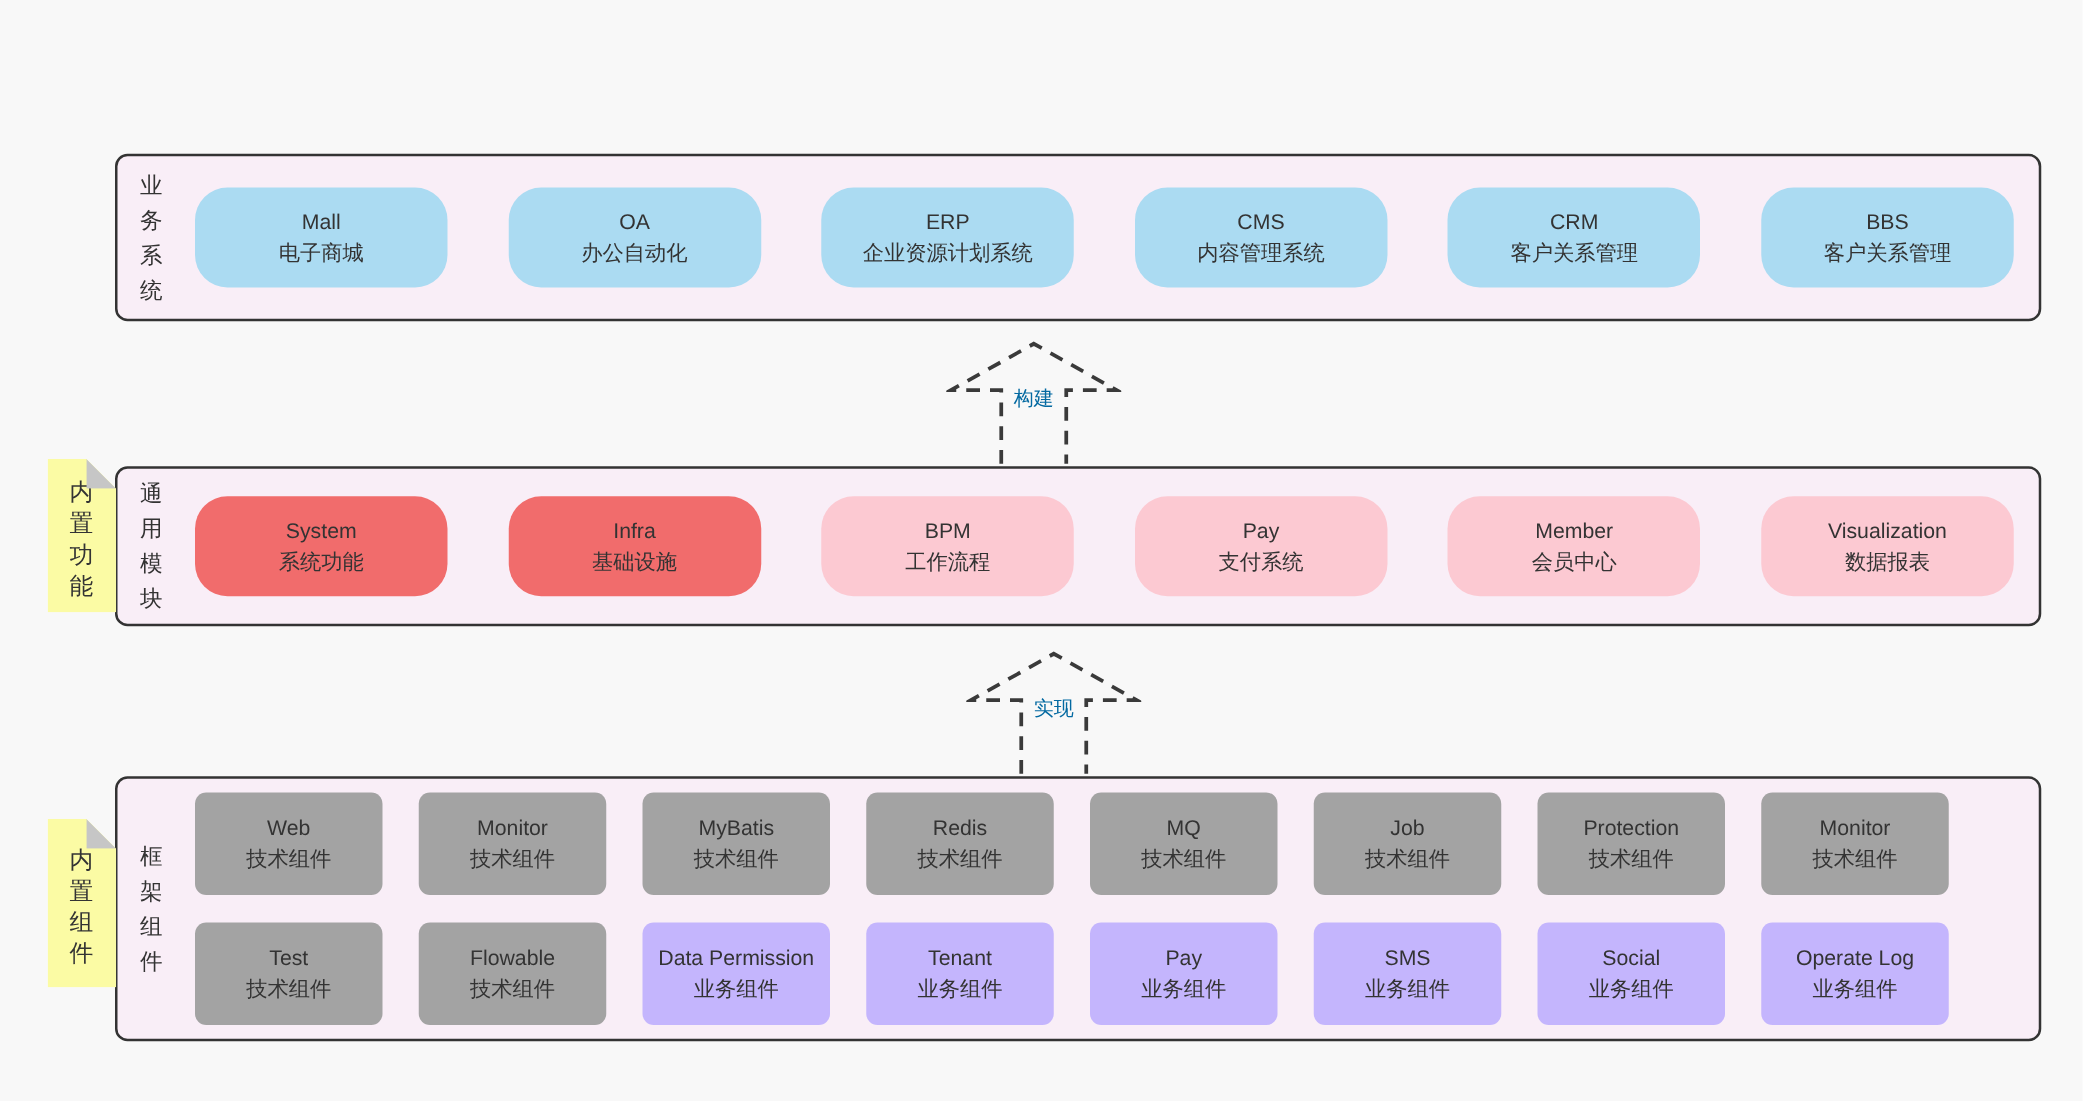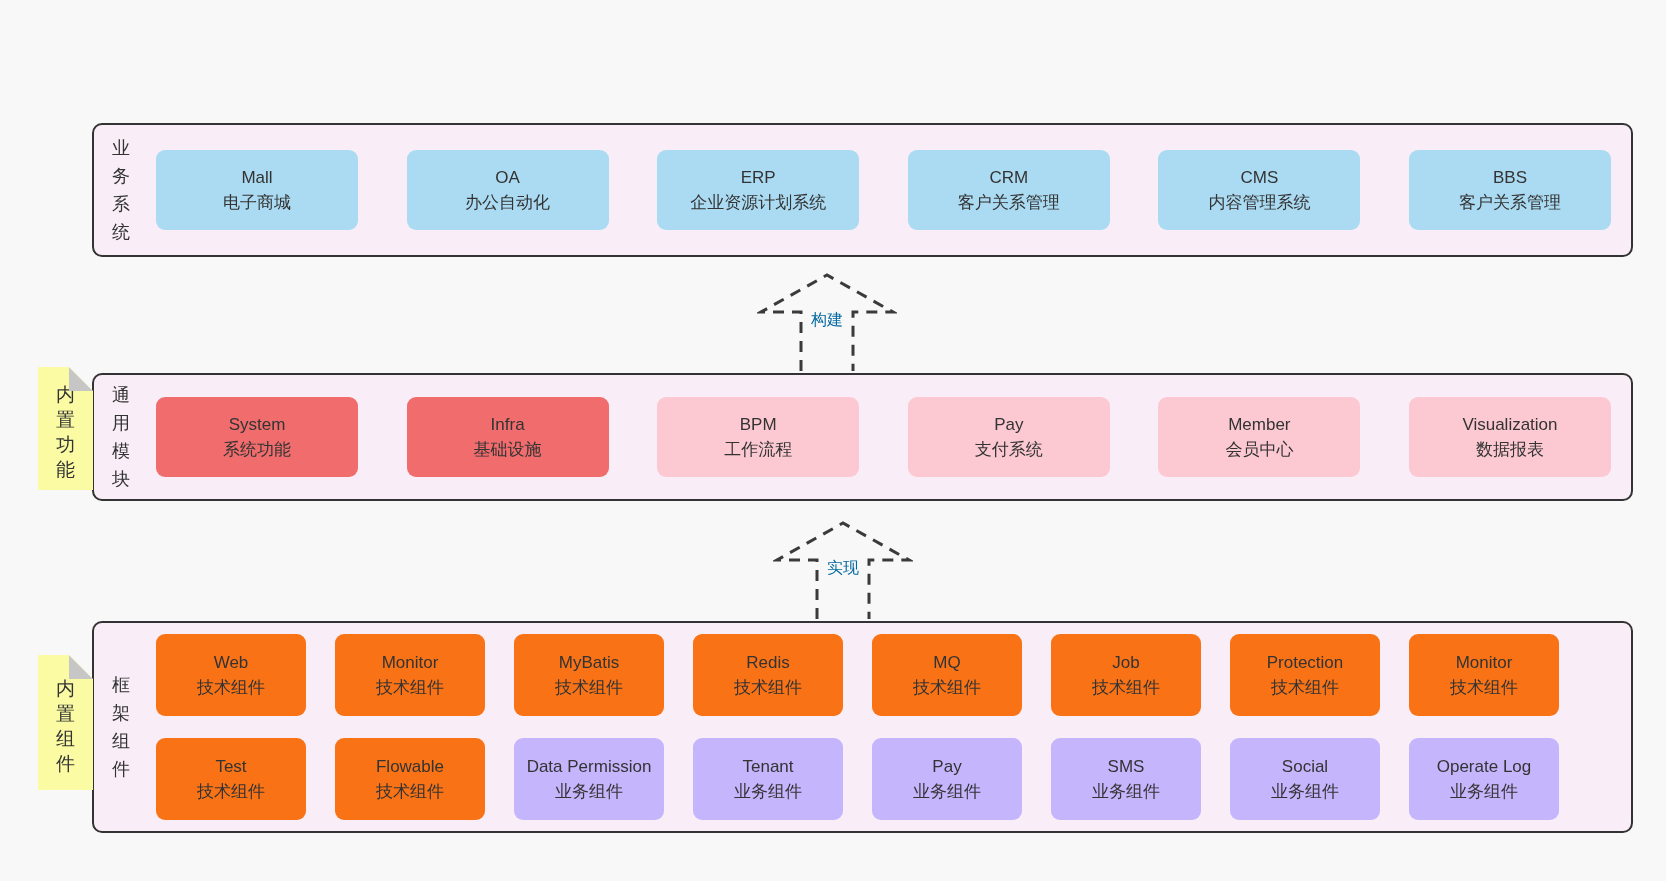--- a/index.html
+++ b/index.html
@@ -21,40 +21,40 @@
     text-align:center;word-break:break-all;color:#333;
   }
   .rows{flex:1;margin-left:21px;margin-right:20px;display:flex;flex-direction:column;gap:22px;}
   .band-3 .rows{margin-right:72px;}
   .row{display:flex;justify-content:space-between;}
   .box{
     box-sizing:border-box;border-radius:9px;padding:4px 12px;
     display:flex;flex-direction:column;align-items:center;justify-content:center;
     text-align:center;font-size:17px;line-height:25px;color:#333;
   }
-  .w200{width:202px;height:80px;}
+  .w200{width:202px;height:80px;border-radius:26px;}
   .w150{width:150px;height:82px;}
   .c-blue{background:#abdbf2;}
   .c-red{background:#f16c6c;}
   .c-pink{background:#fcc9d2;}
-  .c-green{background:#f97316;}
+  .c-green{background:#a3a3a3;}
   .c-lgreen{background:#c4b5fd;}
   .sticky{
     position:absolute;left:38px;width:55px;background:#fbfba4;
     clip-path:polygon(0 0,calc(100% - 24px) 0,100% 24px,100% 100%,0 100%);
     display:flex;align-items:center;justify-content:center;
   }
   .sticky-1{top:367px;height:123px;}
   .sticky-2{top:655px;height:135px;}
   .sticky::after{
     content:"";position:absolute;top:0;right:0;width:24px;height:24px;
     background:#c6c6c6;clip-path:polygon(0 0,100% 100%,0 100%);
   }
   .sticky-text{
-    width:20px;font-size:19px;line-height:25px;text-align:center;
+    width:20px;font-size:19px;line-height:25px;text-align:left;
     word-break:break-all;color:#333;margin-top:6px;
   }
   .arrow{position:absolute;width:140px;height:104px;}
   .arrow-1{left:757px;top:269px;}
   .arrow-2{left:773px;top:517px;}
   .arrow svg{display:block;width:100%;height:100%;}
   .arrow-label{
     position:absolute;left:50%;top:40px;transform:translateX(-50%);
     background:#f8f8f8;font-size:16px;line-height:22px;padding:0 3px;
     white-space:nowrap;color:#0369a1;
@@ -75,26 +75,26 @@
         </div>
         <div class="box w200 c-blue">
           <span>OA</span>
           <span>办公自动化</span>
         </div>
         <div class="box w200 c-blue">
           <span>ERP</span>
           <span>企业资源计划系统</span>
         </div>
         <div class="box w200 c-blue">
+          <span>CMS</span>
+          <span>内容管理系统</span>
+        </div>
+        <div class="box w200 c-blue">
           <span>CRM</span>
           <span>客户关系管理</span>
-        </div>
-        <div class="box w200 c-blue">
-          <span>CMS</span>
-          <span>内容管理系统</span>
         </div>
         <div class="box w200 c-blue">
           <span>BBS</span>
           <span>客户关系管理</span>
         </div>
       </div>
     </div>
   </div>
 
   <div class="arrow arrow-1">

